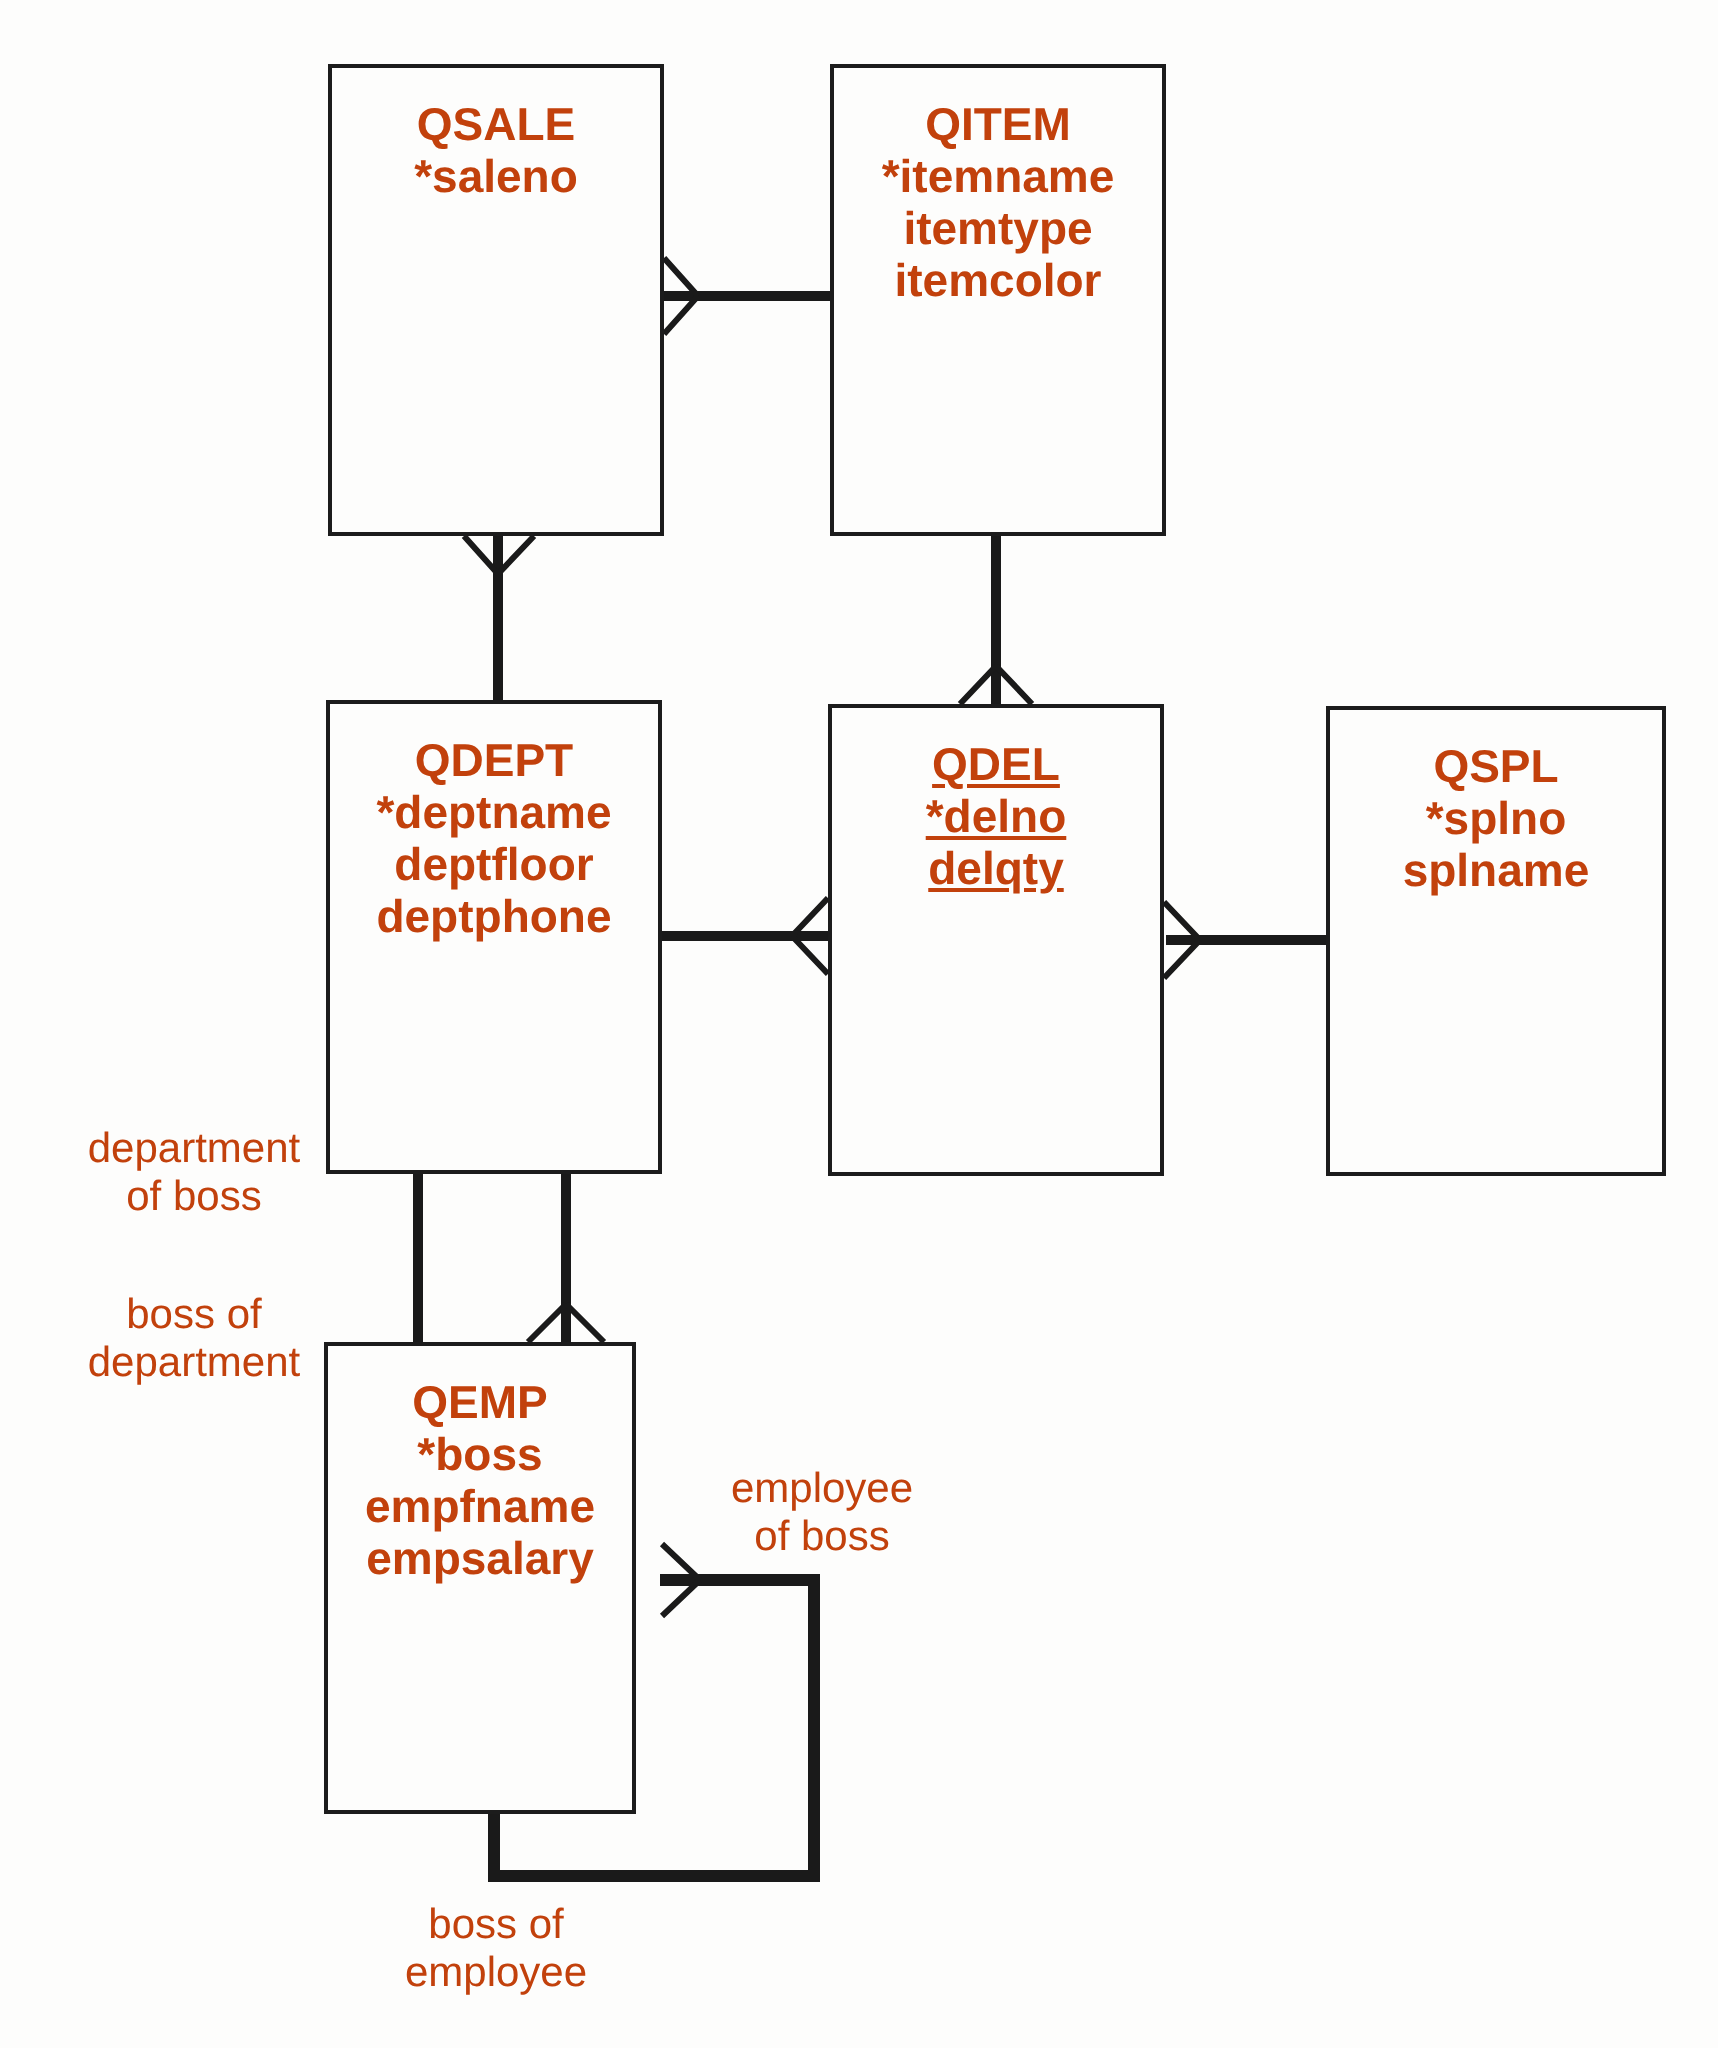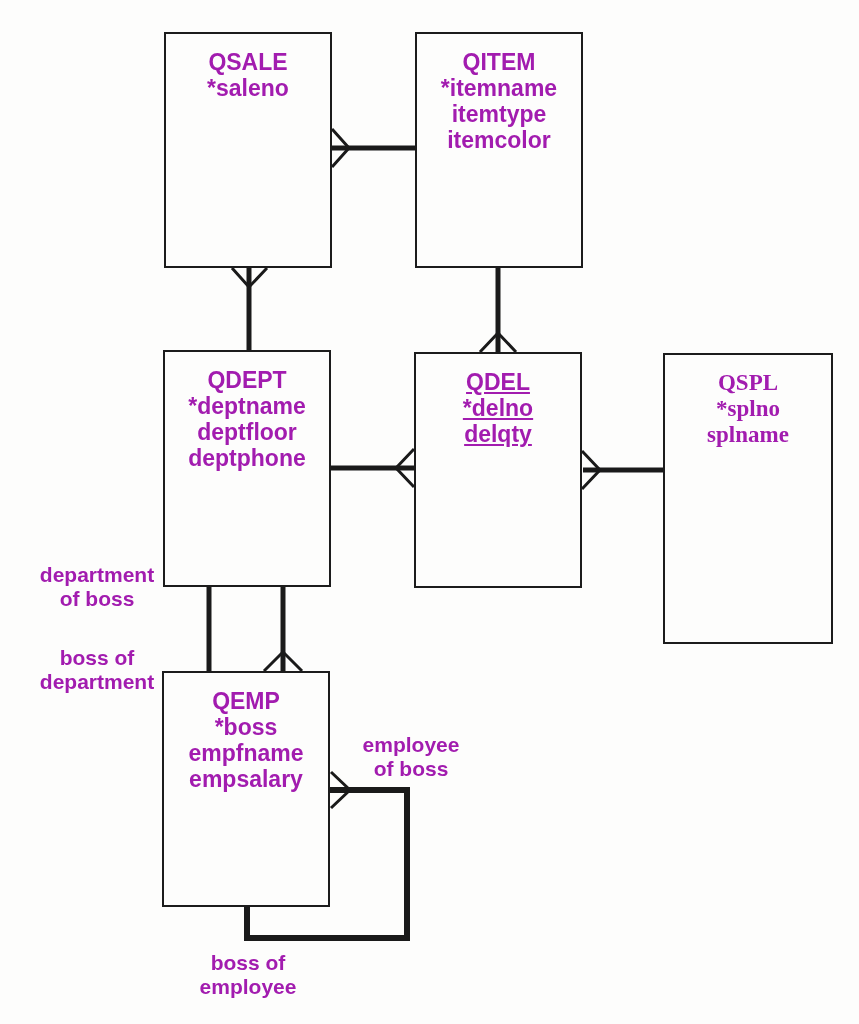--- a/index.html
+++ b/index.html
@@ -6,21 +6,21 @@
     margin: 0;
     padding: 0;
     background: #ffffff;
   }
   .canvas {
     position: relative;
     width: 859px;
     height: 1024px;
     background: #fdfdfc;
     font-family: "Liberation Sans", sans-serif;
-    color: #a21caf;
+    color: #c2410c;
     overflow: hidden;
   }
   .connectors {
     position: absolute;
     left: 0;
     top: 0;
     pointer-events: none;
   }
   .entity {
     position: absolute;
@@ -41,30 +41,30 @@
   }
   .entity-attr {
     display: block;
   }
   .rel-label {
     position: absolute;
     transform: translateX(-50%);
     white-space: pre-line;
     text-align: center;
     font-size: 21px;
-    font-weight: 700;
+    font-weight: 400;
     line-height: 24px;
   }
   
   #qsale { left: 164px; top: 32px;  width: 168px; height: 236px; }
   #qitem { left: 415px; top: 32px;  width: 168px; height: 236px; }
   #qdept { left: 163px; top: 350px; width: 168px; height: 237px; }
   #qdel  { left: 414px; top: 352px; width: 168px; height: 236px; text-decoration: underline; }
-  #qspl  { left: 663px; top: 353px; width: 170px; height: 291px; font-family: Liberation Serif, serif; }
-  #qemp  { left: 162px; top: 671px; width: 168px; height: 236px; }
+  #qspl  { left: 663px; top: 353px; width: 170px; height: 235px; }
+  #qemp  { left: 162px; top: 671px; width: 156px; height: 236px; }
   
   #lbl-dept-of-boss  { left: 97px;  top: 563px; }
   #lbl-boss-of-dept  { left: 97px;  top: 646px; }
   #lbl-emp-of-boss   { left: 411px; top: 733px; }
   #lbl-boss-of-emp   { left: 248px; top: 951px; }
 </style>
 </head>
 <body>
 
 <div class="canvas">

